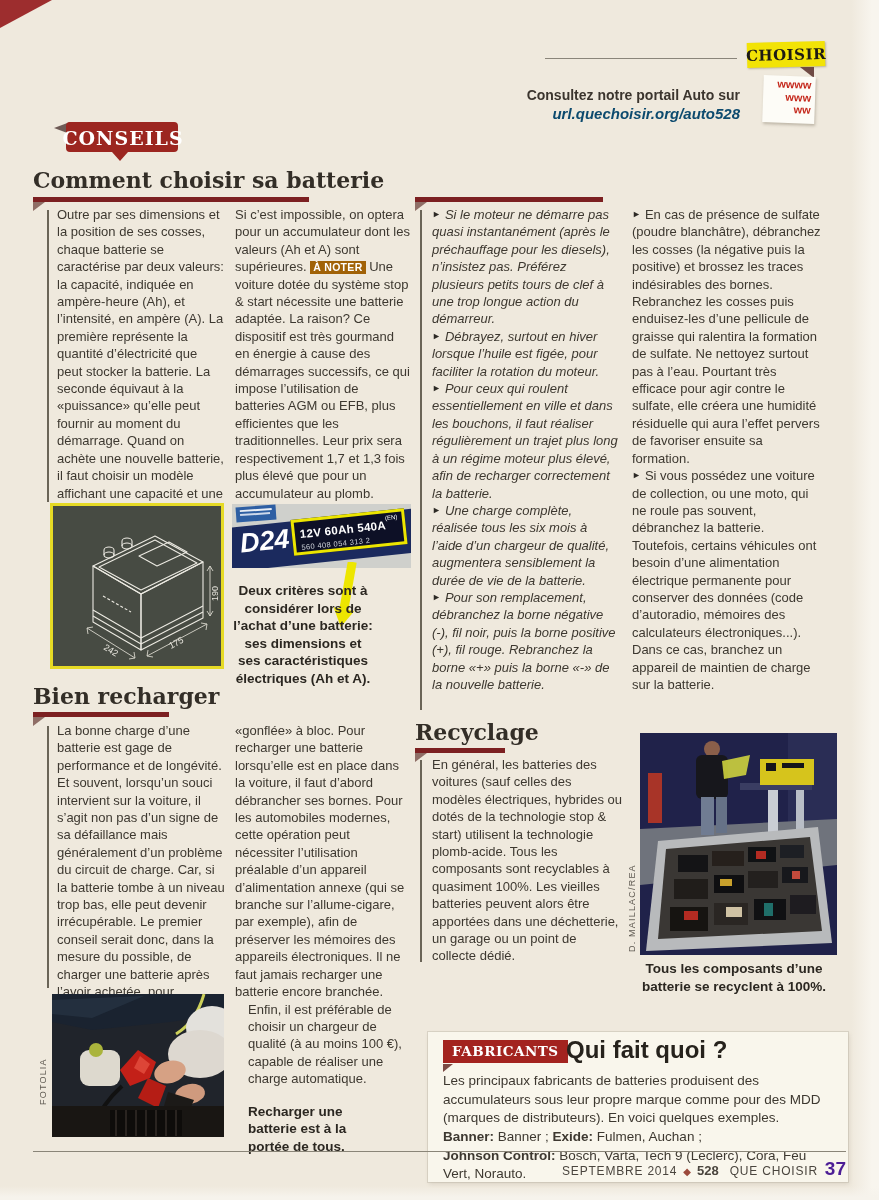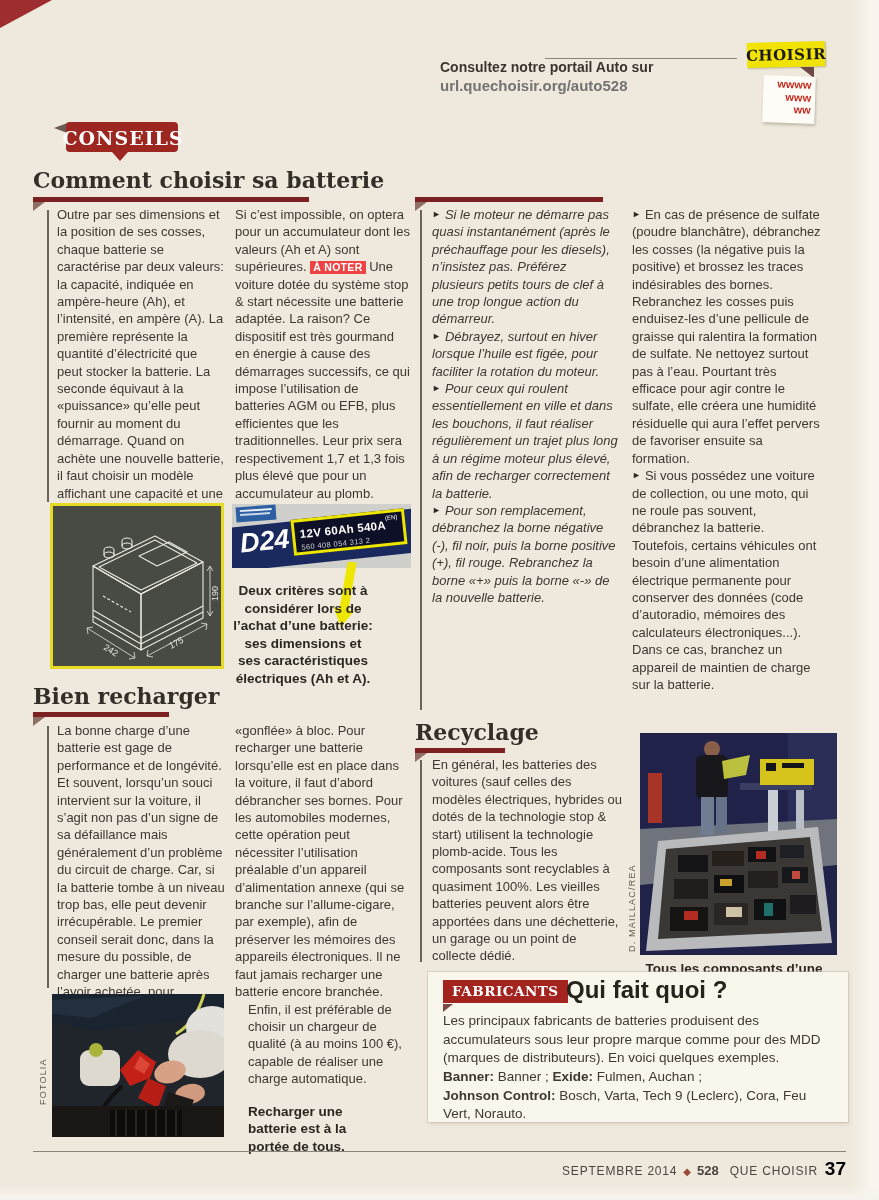--- a/index.html
+++ b/index.html
@@ -7,21 +7,21 @@
         background:#efe9dd;font-family:"Liberation Sans",sans-serif;}
   .abs{position:absolute;}
   .body-text{font-size:13px;line-height:1.34;color:#3d3830;}
   .body-text p{margin:0;}
   .h2{font-family:"DejaVu Serif",serif;font-weight:bold;font-size:22px;color:#332e27;white-space:nowrap;}
   .hbar{position:absolute;height:5px;background:#7c2021;}
   .hfold{position:absolute;width:0;height:0;border-top:9px solid #8f6e66;border-right:12px solid transparent;}
   .vrule{position:absolute;width:2px;background:#6a6457;}
   .blt{font-size:9px;margin-right:4px;position:relative;top:-2px;color:#2d2a25;}
   .bullet-para{margin:0;}
-  .noter{background:#ef4444;color:#fff;font-weight:bold;font-size:10.5px;padding:0 3px 1px 3px;letter-spacing:.3px;}
+  .noter{background:#a16207;color:#fff;font-weight:bold;font-size:10.5px;padding:0 3px 1px 3px;letter-spacing:.3px;}
   .bold-caption{font-weight:bold;color:#2b2721;font-size:13.5px;line-height:1.3;}
   .credit{font-size:9px;letter-spacing:1.2px;color:#5f5a52;transform:rotate(-90deg);transform-origin:left top;white-space:nowrap;}
   .ribbon-text{fill:#fff;font-family:"DejaVu Serif",serif;font-weight:bold;letter-spacing:1px;}
   .photo-frame{overflow:hidden;}
   .paper-edge-r{position:absolute;top:0;right:0;bottom:0;width:28px;
      background:linear-gradient(to right, rgba(250,248,242,0), #f8f5ee 75%);}
   .paper-edge-b{position:absolute;left:0;right:0;bottom:0;height:14px;
      background:linear-gradient(to bottom, rgba(250,248,242,0), #f6f3ec 80%);}
   .fab-box{background:#f9f6ec;box-shadow:0 0 0 1px rgba(190,184,168,.45), 1px 2px 4px rgba(120,110,90,.18);}
   .fab-badge{background:#a3231f;color:#fff;font-family:"DejaVu Serif",serif;font-weight:bold;
@@ -29,23 +29,23 @@
   .footer-row{display:flex;align-items:baseline;color:#4a453e;}
 </style>
 </head>
 <body>
 
 <div class="page">
 
   <div class="abs" style="left:0;top:0;width:52px;height:28px;background:#9d2d2e;clip-path:polygon(0 0,100% 0,0 100%);"></div>
 
   <div class="abs" style="left:545px;top:58px;width:192px;height:1px;background:#8a857a;"></div>
-  <div class="abs" style="left:440px;top:58px;width:300px;line-height:1.3;">
+  <div class="abs" style="left:440px;top:86px;width:300px;text-align:right;line-height:1.3;">
     <div style="font-weight:bold;font-size:14px;color:#3b352e;">Consultez notre portail Auto sur</div>
-    <div style="font-weight:bold;font-size:15px;color:#737373;">url.quechoisir.org/auto528</div>
+    <div style="font-weight:bold;font-size:15px;color:#0c4a6e;font-style:italic;">url.quechoisir.org/auto528</div>
   </div>
   <div class="abs" style="left:747px;top:42px;width:78px;height:25px;background:#f2e306;transform:rotate(-1.5deg);
               display:flex;align-items:center;justify-content:center;box-shadow:1px 1px 2px rgba(90,80,40,.35);">
     <span style="font-family:'DejaVu Serif',serif;font-weight:bold;font-size:15px;color:#1d1a14;letter-spacing:.5px;">CHOISIR</span>
   </div>
   <div class="abs" style="left:800px;top:67px;width:0;height:0;border-top:11px solid #6f4a44;border-left:14px solid transparent;"></div>
   <div class="abs" style="left:763px;top:76px;width:52px;height:47px;background:#fdfcf7;transform:rotate(2deg);
               box-shadow:1px 2px 3px rgba(100,90,70,.35);text-align:right;padding:2px 4px 0 0;box-sizing:border-box;
               font-weight:bold;color:#c5291d;font-size:11px;line-height:1.15;font-family:'Liberation Sans',sans-serif;">
     <div>wwww</div>
@@ -129,20 +129,21 @@
   <div class="abs bold-caption" style="left:232px;top:582px;width:142px;text-align:center;">Deux critères sont à considérer lors de l’achat d’une batterie: ses dimensions et ses caractéristiques électriques (Ah et A).</div>
 
   <div class="hbar" style="left:415px;top:197px;width:188px;"></div>
   <div class="hfold" style="left:415px;top:202px;"></div>
   <div class="vrule" style="left:420px;top:210px;height:500px;"></div>
 
   <div class="abs body-text" style="left:432px;top:206px;width:188px;font-style:italic;">
     <p class="bullet-para"><span class="blt">►</span><span>Si le moteur ne démarre pas quasi instantanément (après le préchauffage pour les diesels), n’insistez pas. Préférez plusieurs petits tours de clef à une trop longue action du démarreur.</span></p>
     <p class="bullet-para"><span class="blt">►</span><span>Débrayez, surtout en hiver lorsque l’huile est figée, pour faciliter la rotation du moteur.</span></p>
     <p class="bullet-para"><span class="blt">►</span><span>Pour ceux qui roulent essentiellement en ville et dans les bouchons, il faut réaliser régulièrement un trajet plus long à un régime moteur plus élevé, afin de recharger correctement la batterie.</span></p>
+    <p class="bullet-para"><span class="blt">►</span><span>Une charge complète, réalisée tous les six mois à l’aide d’un chargeur de qualité, augmentera sensiblement la durée de vie de la batterie.</span></p>
     <p class="bullet-para"><span class="blt">►</span><span>Pour son remplacement, débranchez la borne négative (-), fil noir, puis la borne positive (+), fil rouge. Rebranchez la borne «+» puis la borne «-» de la nouvelle batterie.</span></p>
   </div>
 
   <div class="abs body-text" style="left:632px;top:206px;width:190px;">
     <p class="bullet-para"><span class="blt">►</span><span>En cas de présence de sulfate (poudre blanchâtre), débranchez les cosses (la négative puis la positive) et brossez les traces indésirables des bornes. Rebranchez les cosses puis enduisez-les d’une pellicule de graisse qui ralentira la formation de sulfate. Ne nettoyez surtout pas à l’eau. Pourtant très efficace pour agir contre le sulfate, elle créera une humidité résiduelle qui aura l’effet pervers de favoriser ensuite sa formation.</span></p>
     <p class="bullet-para"><span class="blt">►</span><span>Si vous possédez une voiture de collection, ou une moto, qui ne roule pas souvent, débranchez la batterie. Toutefois, certains véhicules ont besoin d’une alimentation électrique permanente pour conserver des données (code d’autoradio, mémoires des calculateurs électroniques...). Dans ce cas, branchez un appareil de maintien de charge sur la batterie.</span></p>
   </div>
 
   <div class="abs h2" style="left:33px;top:683px;">Bien recharger</div>
   <div class="hbar" style="left:33px;top:712px;width:136px;"></div>
@@ -231,37 +232,37 @@
         <rect x="44" y="178" width="14" height="9" fill="#b32b22"></rect>
         <rect x="86" y="174" width="16" height="10" fill="#cfc2a4"></rect>
         <rect x="124" y="170" width="9" height="13" fill="#1f6f6a"></rect>
         <rect x="152" y="138" width="8" height="8" fill="#c24a3c"></rect>
       </g>
     </svg>
   </div>
   <div class="abs credit" style="left:627px;top:952px;">D. MAILLAC/REA</div>
   <div class="abs bold-caption" style="left:628px;top:960px;width:212px;text-align:center;">Tous les composants d’une batterie se recyclent à 100%.</div>
 
-  <div class="abs fab-box" style="left:428px;top:972px;width:420px;height:150px;">
+  <div class="abs fab-box" style="left:428px;top:1032px;width:420px;height:150px;">
     <div class="abs fab-badge" style="left:15px;top:8px;">FABRICANTS</div>
     <div class="abs" style="left:15px;top:32px;width:0;height:0;border-top:8px solid #7c4a44;border-right:10px solid transparent;"></div>
     <div class="abs" style="left:138px;top:4px;font-weight:bold;font-size:24px;color:#26221c;">Qui fait quoi ?</div>
     <div class="abs body-text" style="left:15px;top:40px;width:394px;font-size:13.5px;line-height:1.38;">
       <p>Les principaux fabricants de batteries produisent des accumulateurs sous leur propre marque comme pour des MDD (marques de distributeurs). En voici quelques exemples.</p>
       <p>
         <b>Banner:</b><span> Banner ; </span><b>Exide:</b><span> Fulmen, Auchan ;</span><br>
         <b>Johnson Control:</b><span> Bosch, Varta, Tech 9 (Leclerc), Cora, Feu Vert, Norauto.</span>
       </p>
     </div>
   </div>
 
   <div class="abs" style="left:33px;top:1151px;width:813px;height:1px;background:#8a8578;"></div>
   <div class="abs footer-row" style="right:33px;top:1158px;">
     <span style="font-size:12px;letter-spacing:.8px;">SEPTEMBRE 2014</span>
     <span style="font-size:10px;color:#9c4a3c;margin:0 6px;">◆</span>
     <span style="font-size:13px;font-weight:bold;margin-right:11px;">528</span>
     <span style="font-size:12px;letter-spacing:.8px;">QUE CHOISIR</span>
-    <span style="font-size:19px;font-weight:bold;margin-left:7px;color:#000000;">37</span>
+    <span style="font-size:19px;font-weight:bold;margin-left:7px;color:#4c1d95;">37</span>
   </div>
 
   <div class="paper-edge-r"></div>
   <div class="paper-edge-b"></div>
 </div>
 
 </body></html>

